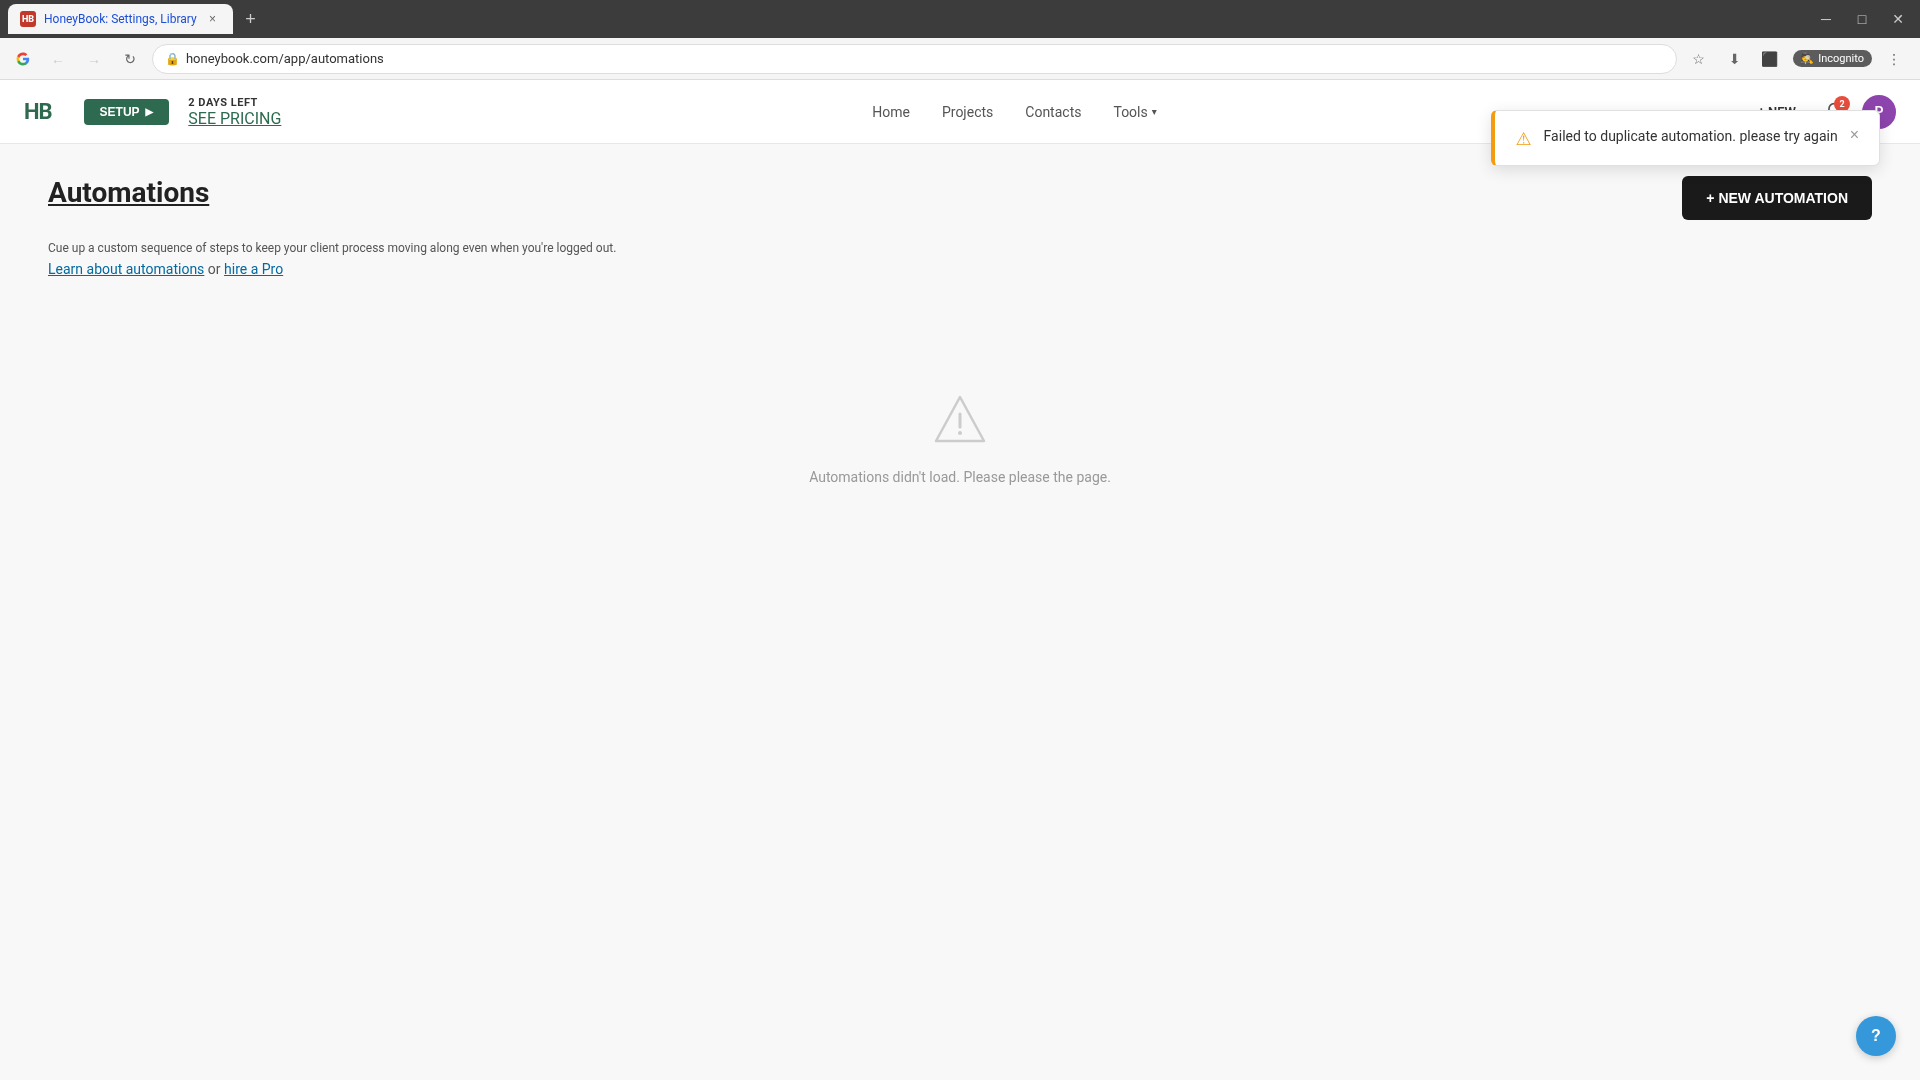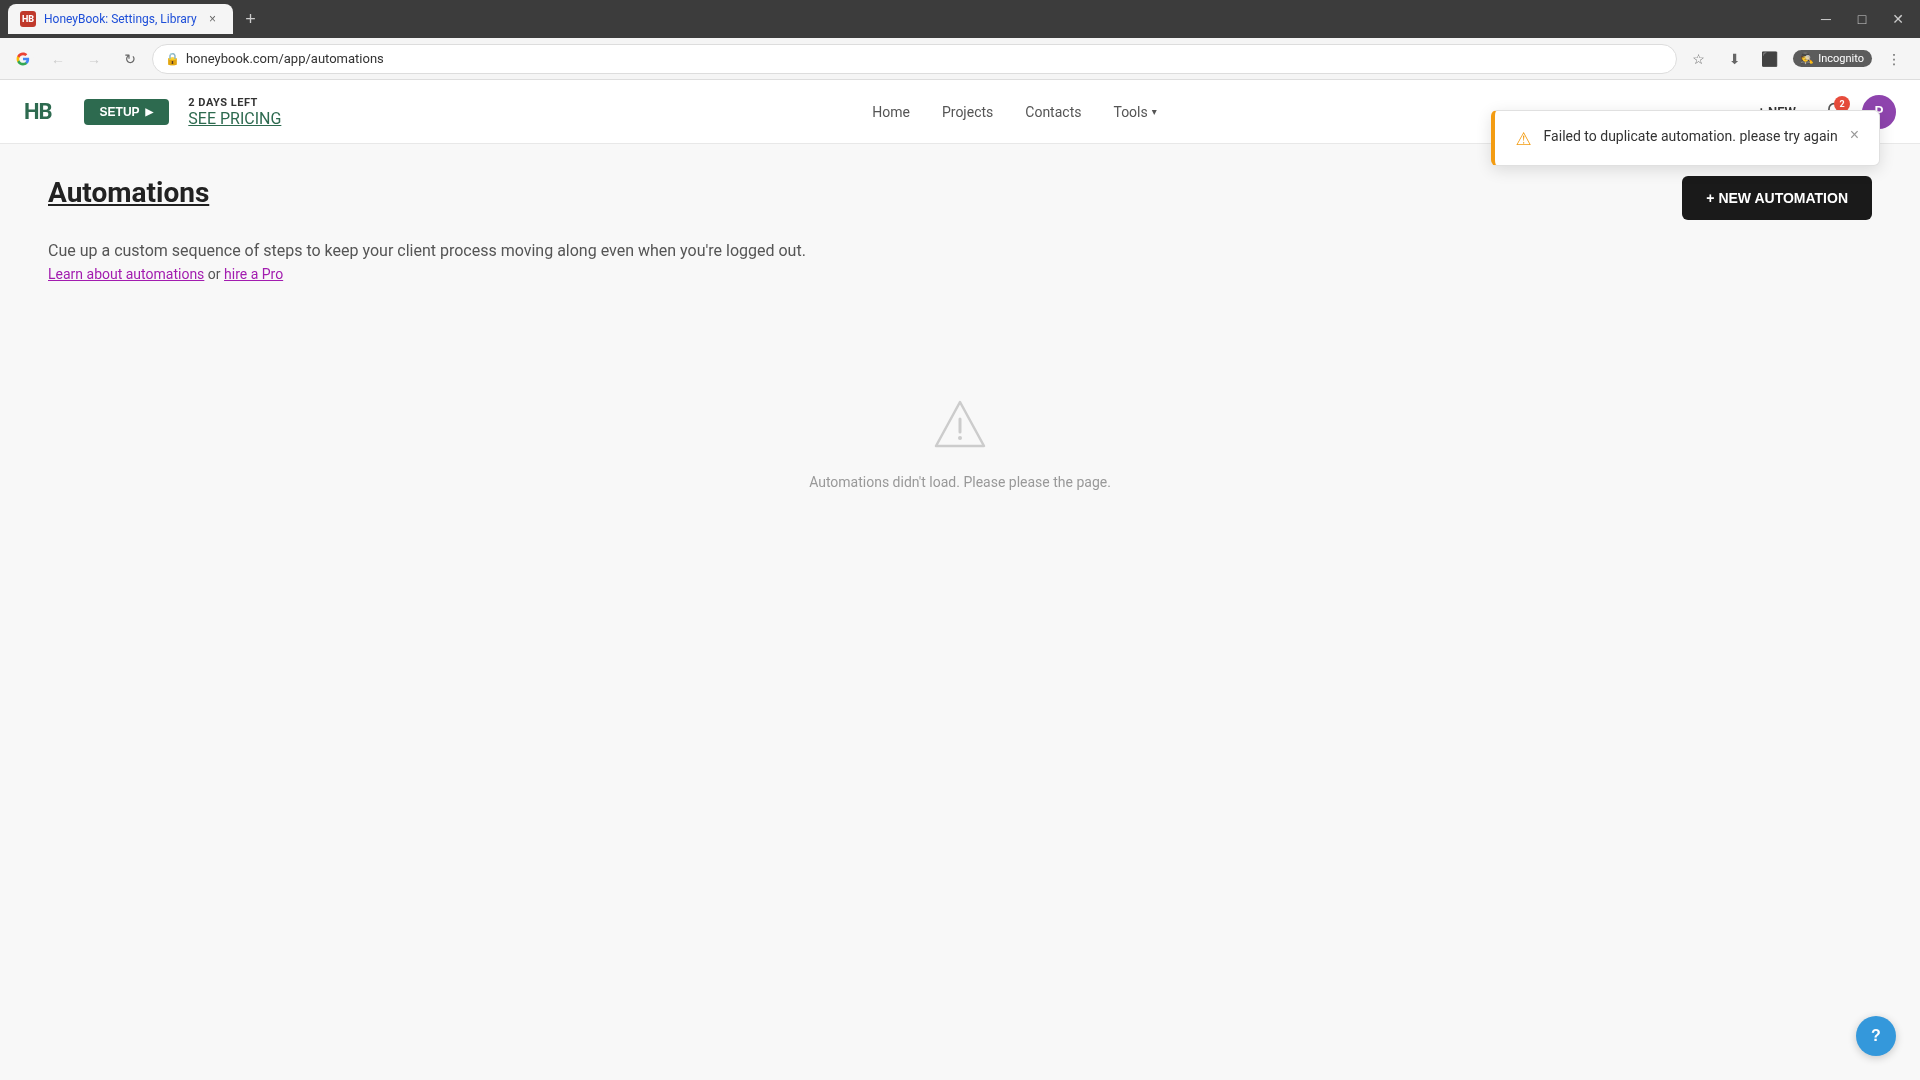--- a/index.html
+++ b/index.html
@@ -342,33 +342,33 @@
 
     .page-title {
       font-size: 28px;
       font-weight: 700;
       color: #222;
       margin-bottom: 32px;
       text-decoration: underline;
     }
 
     .page-description {
-      font-size: 16px;
+      font-size: 12px;
       color: #555;
       margin-bottom: 6px;
     }
 
     .page-links {
       font-size: 14px;
       color: #555;
       margin-bottom: 32px;
     }
 
     .page-links a {
-      color: #a21caf;
+      color: #0369a1;
       text-decoration: underline;
       cursor: pointer;
     }
 
     .new-automation-btn {
       position: absolute;
       top: 32px;
       right: 48px;
       background: #1a1a1a;
       color: white;

